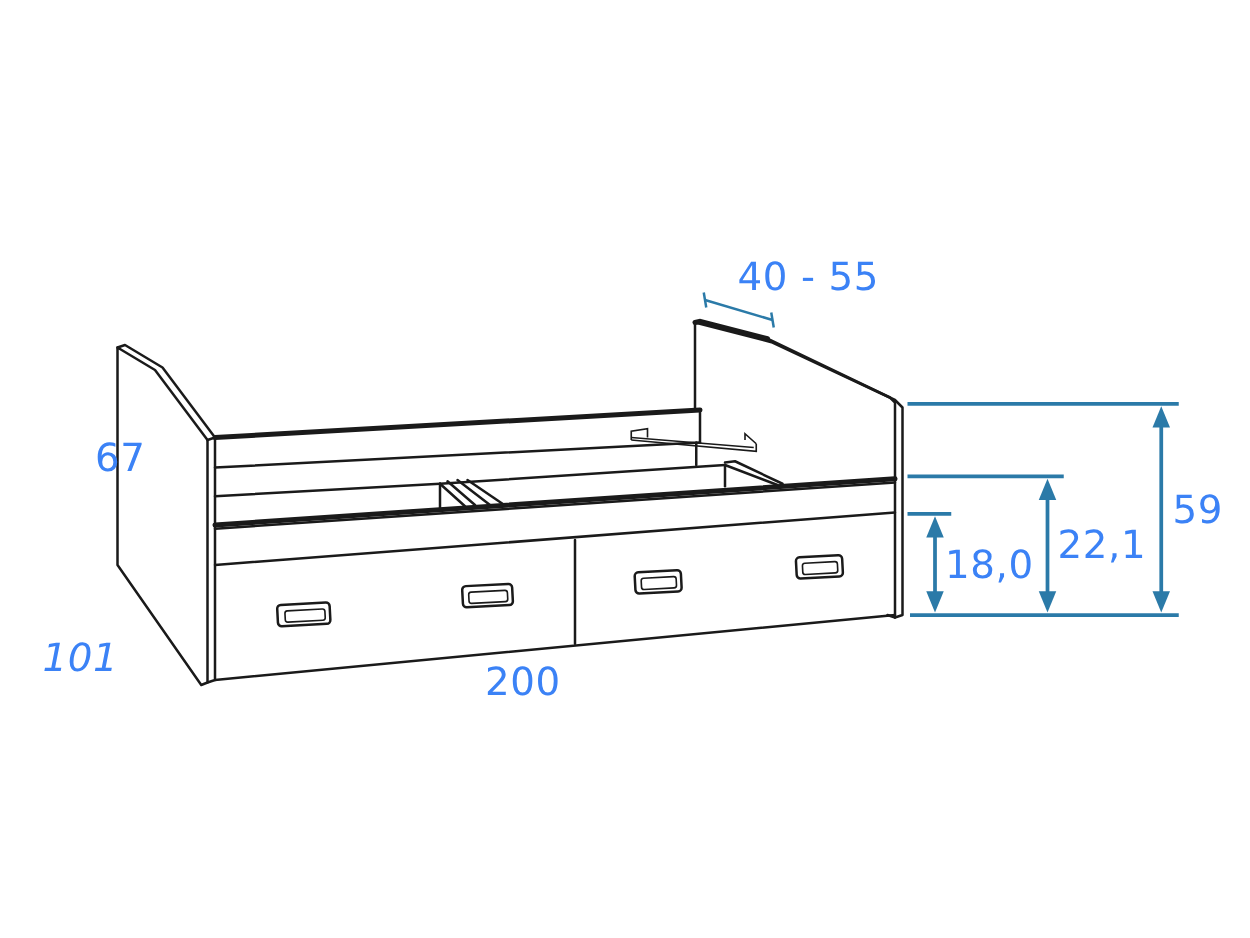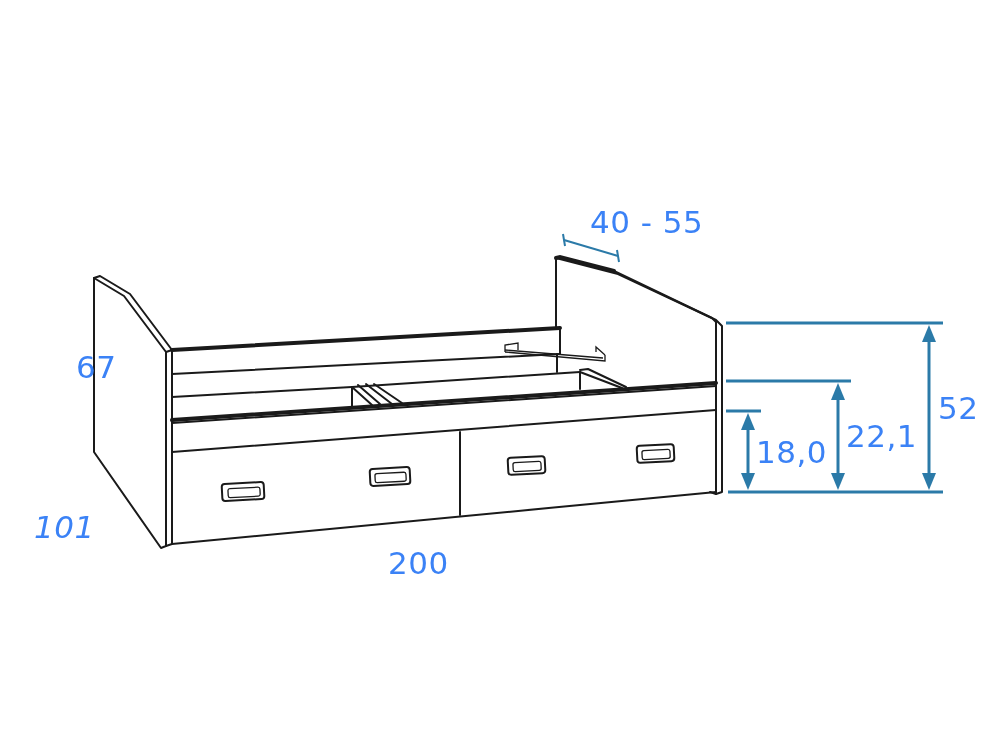--- a/index.html
+++ b/index.html
@@ -118,19 +118,19 @@
       <polygon class="arrow" points="838,490 831,473 845,473"></polygon>
 
       <line class="dim" x1="748" y1="426" x2="748" y2="478"></line>
       <polygon class="arrow" points="748,413 741,430 755,430"></polygon>
       <polygon class="arrow" points="748,490 741,473 755,473"></polygon>
     </g>
   </svg>
 
   <div class="label" style="left:34px; top:352px;margin-left:42px;">67</div>
   <div class="label" style="left:34px; top:512px;font-style:italic;">101</div>
-  <div class="label" style="left:388px; top:548px;">200</div>
+  <div class="label" style="left:388px; top:531px;">200</div>
   <div class="label" style="left:590px; top:207px;">40 - 55</div>
-  <div class="label" style="left:938px; top:393px;">52</div>
+  <div class="label" style="left:938px; top:393px;">59</div>
   <div class="label" style="left:846px; top:421px;">22,1</div>
   <div class="label" style="left:756px; top:437px;">18,0</div>
 
 </div>
 
 </body></html>

